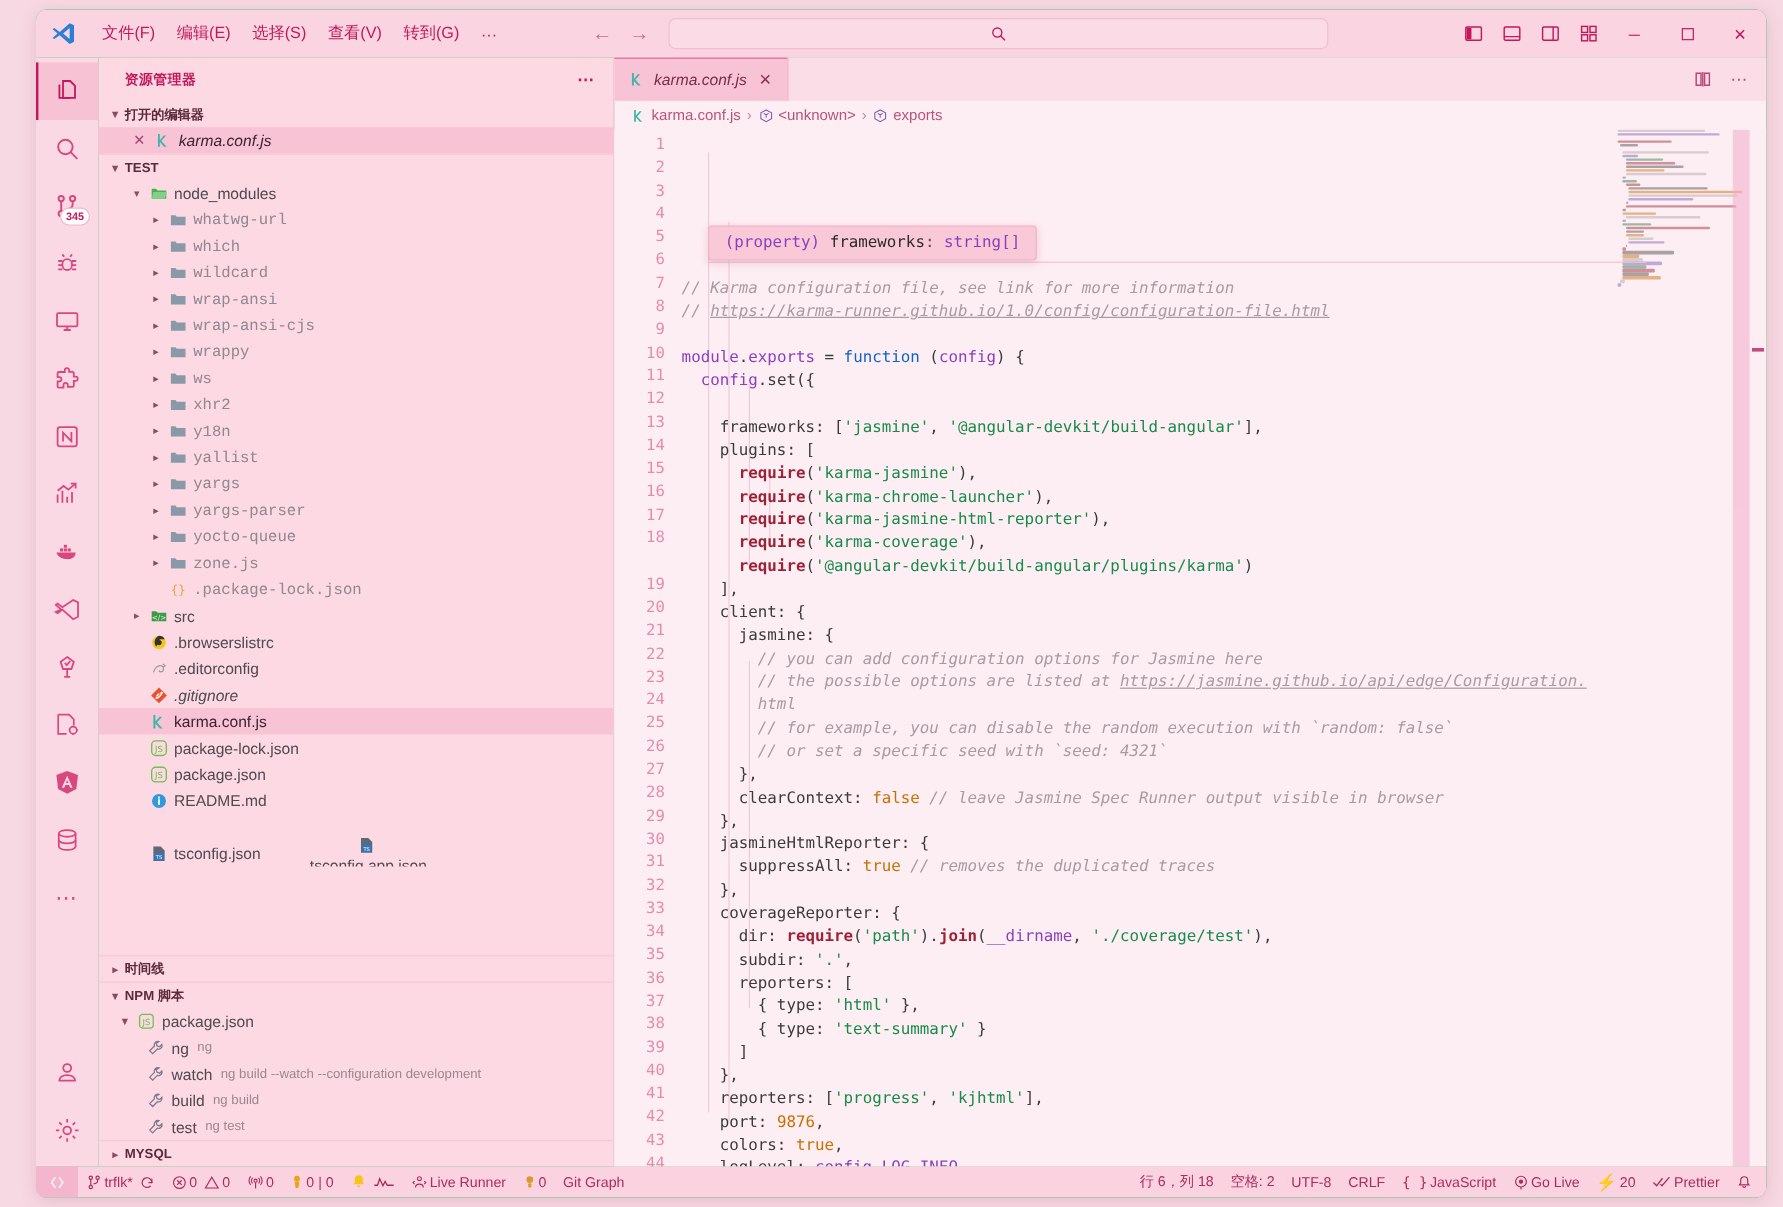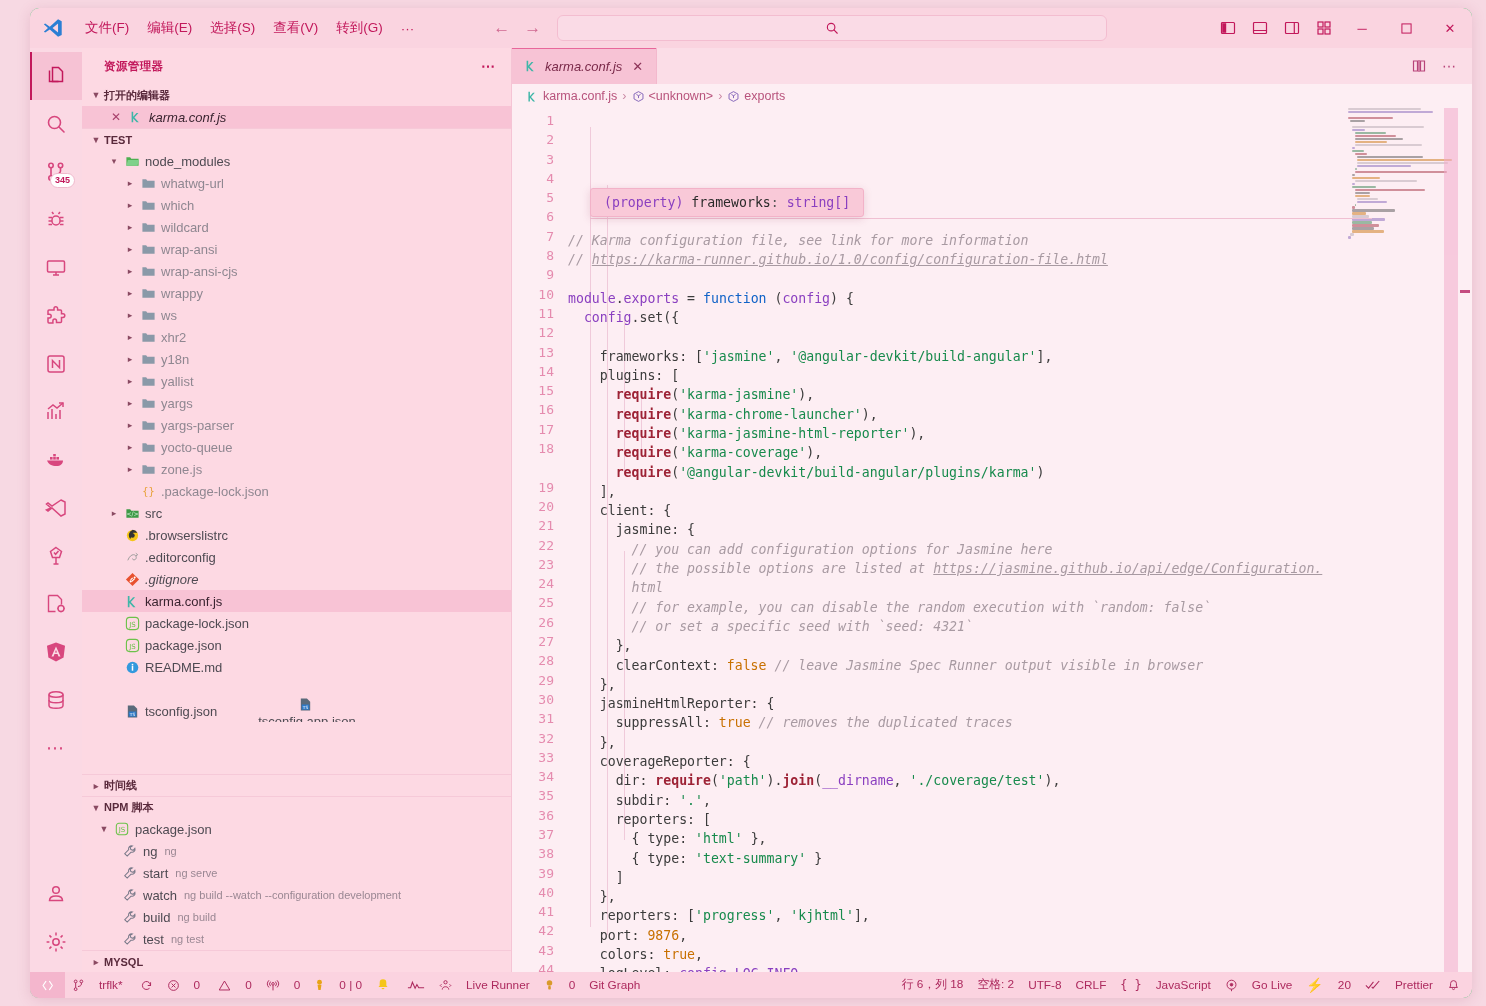--- a/index.html
+++ b/index.html
@@ -108,21 +108,21 @@
     height: 22px; display: flex; align-items: center;
     font-size: 13px; color: #4e4a52;
     white-space: nowrap; cursor: default;
     padding-right: 6px;
   }
   .row.selected { background: #f8c3d5; color: #3a2430; }
   .row .chev { width: 16px; text-align: center; font-size: 9px; color: #8a4a62; flex: 0 0 16px; }
   .row .ic { width: 20px; flex: 0 0 20px; display:flex; align-items:center; justify-content:center; }
   .row .lbl { margin-left: 3px; }
   .row .sub { margin-left: 7px; font-size: 11px; color: #9a8793; }
-  .row.muted .lbl { color: #8f8791; }
+  .row.muted .lbl { color: #8f8791; font-family: Liberation Mono, monospace; }
   .row .xbtn { width:20px; text-align:center; font-size: 12px; color:#a8416c; }
   .row .italic { font-style: italic; }
   .tree-spacer { flex: 1 1 auto; }
 
   
   .editor-group { flex: 1 1 auto; display: flex; flex-direction: column; min-width: 0; background: #fdeef3; }
   .tabbar {
     height: 36px; flex: 0 0 36px;
     background: #fbdde7; display: flex; align-items: stretch;
   }
@@ -209,21 +209,21 @@
     background: #fbd3e0;
     display: flex; align-items: center;
     font-size: 11.8px; color: #ad2a5e;
     padding: 0;
   }
   .sb-remote {
     background: #f4b6cd; height: 26px; display:flex; align-items:center;
     padding: 0 10px; color:#fff; font-size: 12px; cursor: default;
   }
   .sb-item {
-    display: flex; align-items: center; gap: 14px;
+    display: flex; align-items: center; gap: 2px;
     padding: 0 7px; height: 26px; cursor: default; white-space: nowrap;
   }
   .sb-right { margin-left: auto; display: flex; align-items: center; }
   .warn-ic { color: #e8a317; }
   svg { display: block; }
 </style>
 </head>
 <body>
 
 <div class="window">
@@ -737,29 +737,20 @@
       </div>
       <div id="npm-list">
           <div class="row" style="padding-left: 38px;">
             <span class="ic">
               <svg width="14" height="14" viewBox="0 0 16 16" fill="none" stroke="#7a7a8a" stroke-width="1.2">
                 <path d="M10.8 2.2a3.4 3.4 0 00-4.3 4.3L2 11l2.8 2.8 4.5-4.5a3.4 3.4 0 004.3-4.3L11.6 7.2 9 6.4 8.2 3.8z"></path>
               </svg>
             </span>
             <span class="lbl">ng</span>
             <span class="sub">ng</span>
-          </div>
-          <div class="row" style="padding-left: 38px;">
-            <span class="ic">
-              <svg width="14" height="14" viewBox="0 0 16 16" fill="none" stroke="#7a7a8a" stroke-width="1.2">
-                <path d="M10.8 2.2a3.4 3.4 0 00-4.3 4.3L2 11l2.8 2.8 4.5-4.5a3.4 3.4 0 004.3-4.3L11.6 7.2 9 6.4 8.2 3.8z"></path>
-              </svg>
-            </span>
-            <span class="lbl">start</span>
-            <span class="sub">ng serve</span>
           </div>
           <div class="row" style="padding-left: 38px;">
             <span class="ic">
               <svg width="14" height="14" viewBox="0 0 16 16" fill="none" stroke="#7a7a8a" stroke-width="1.2">
                 <path d="M10.8 2.2a3.4 3.4 0 00-4.3 4.3L2 11l2.8 2.8 4.5-4.5a3.4 3.4 0 004.3-4.3L11.6 7.2 9 6.4 8.2 3.8z"></path>
               </svg>
             </span>
             <span class="lbl">watch</span>
             <span class="sub">ng build --watch --configuration development</span>
           </div>

